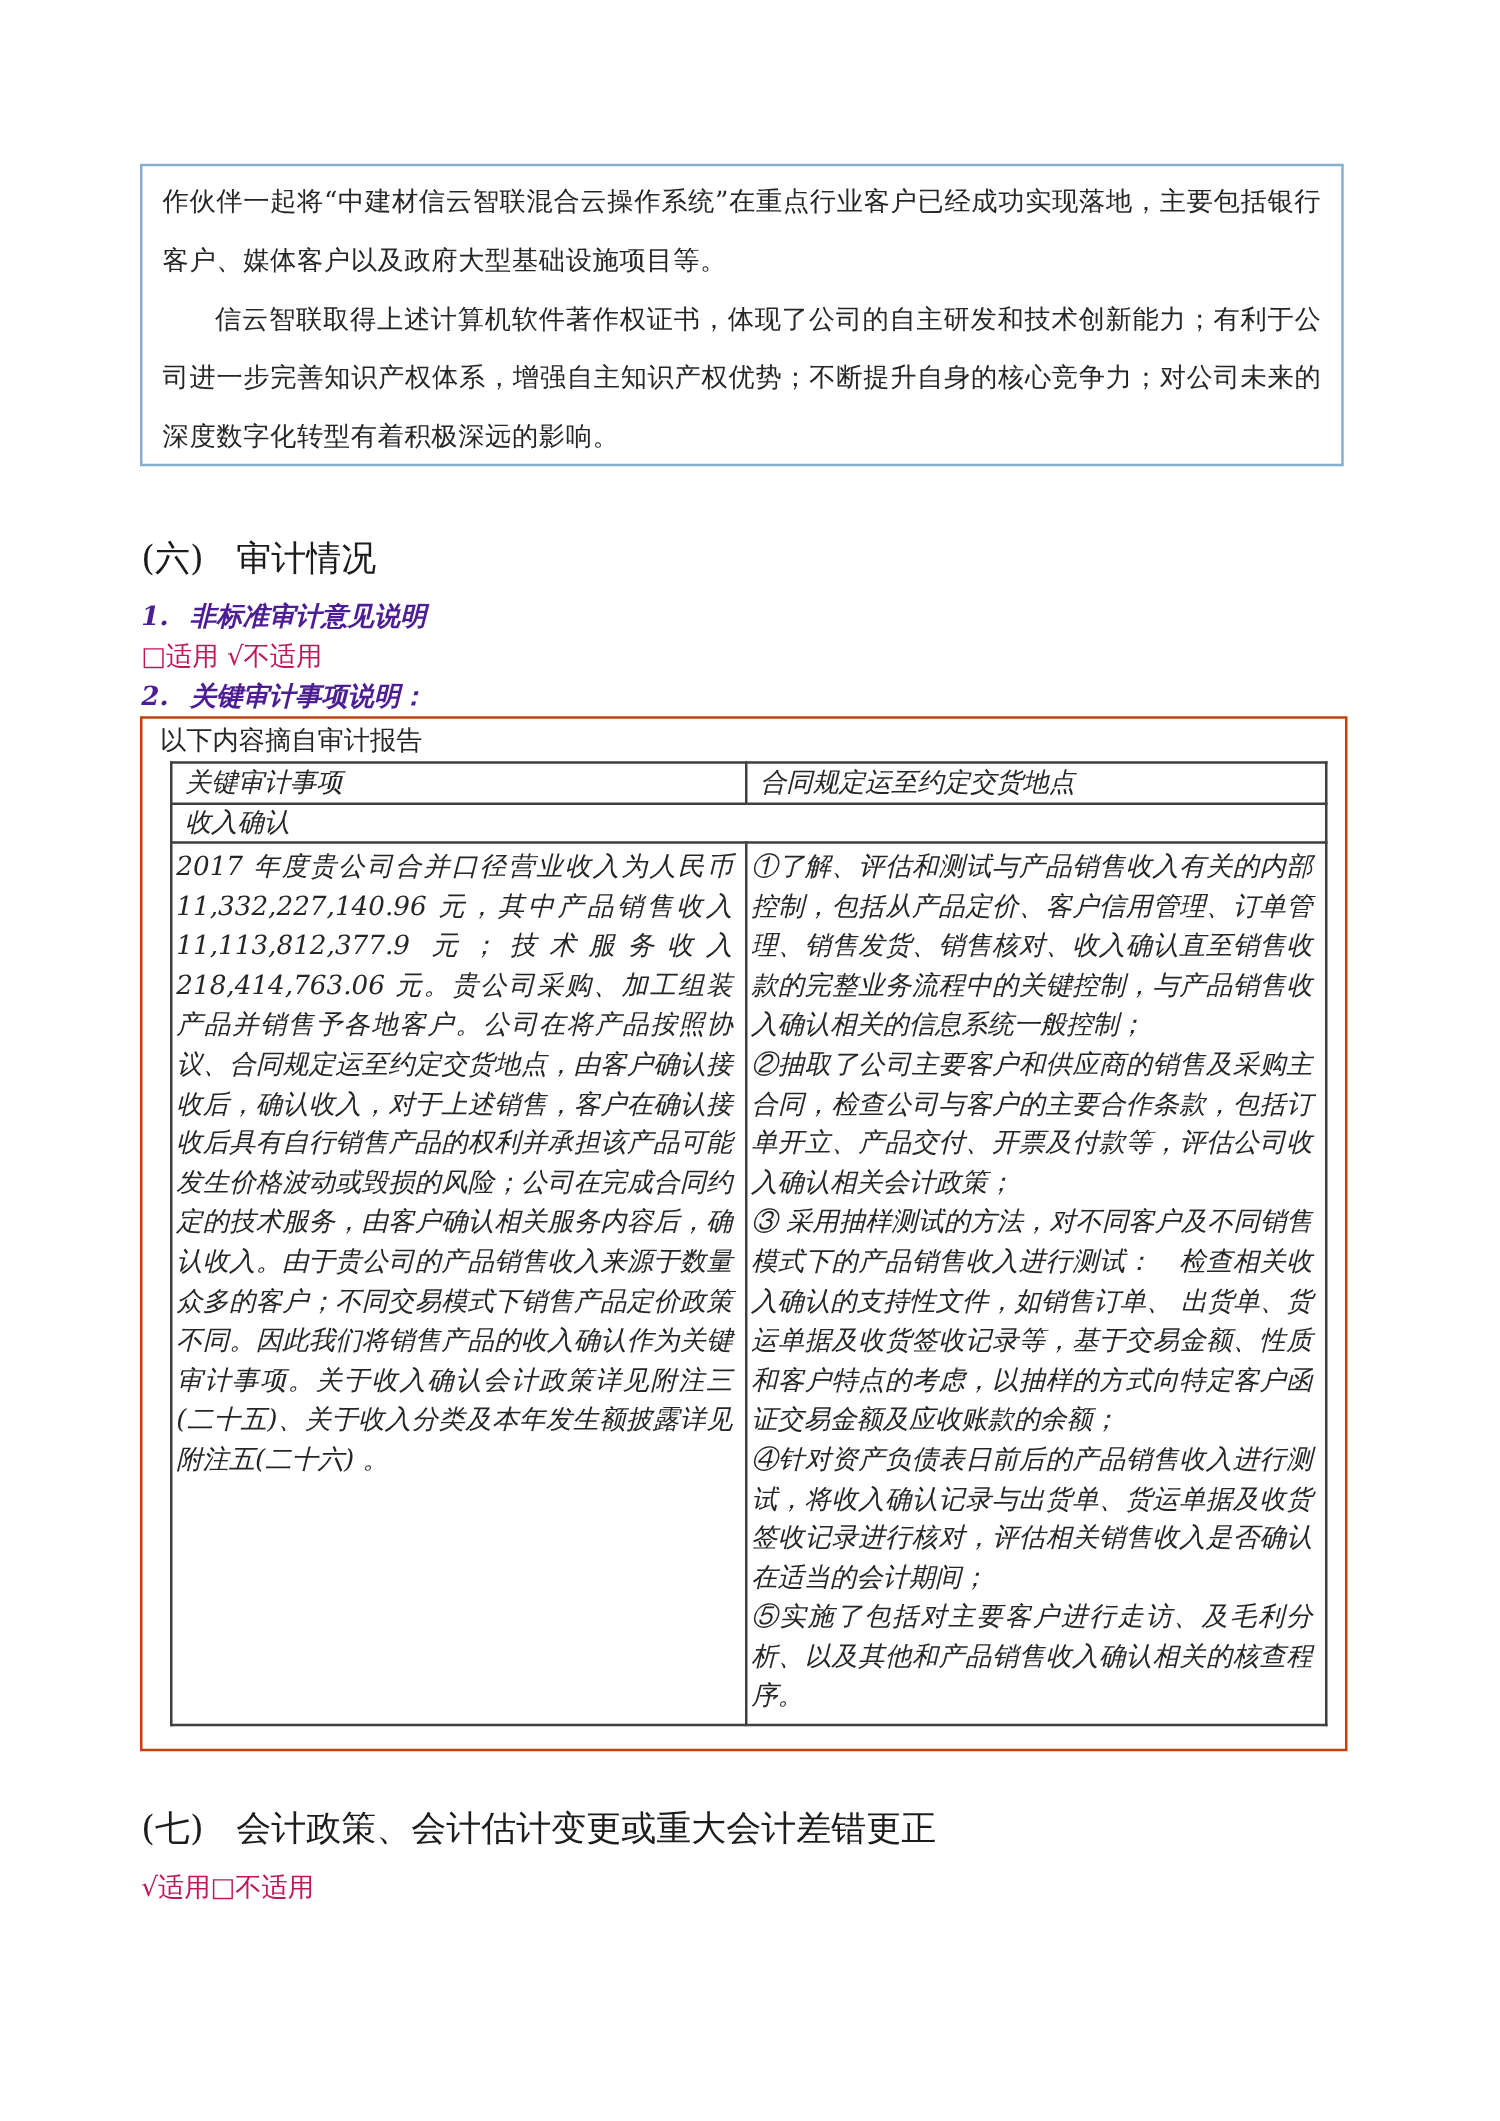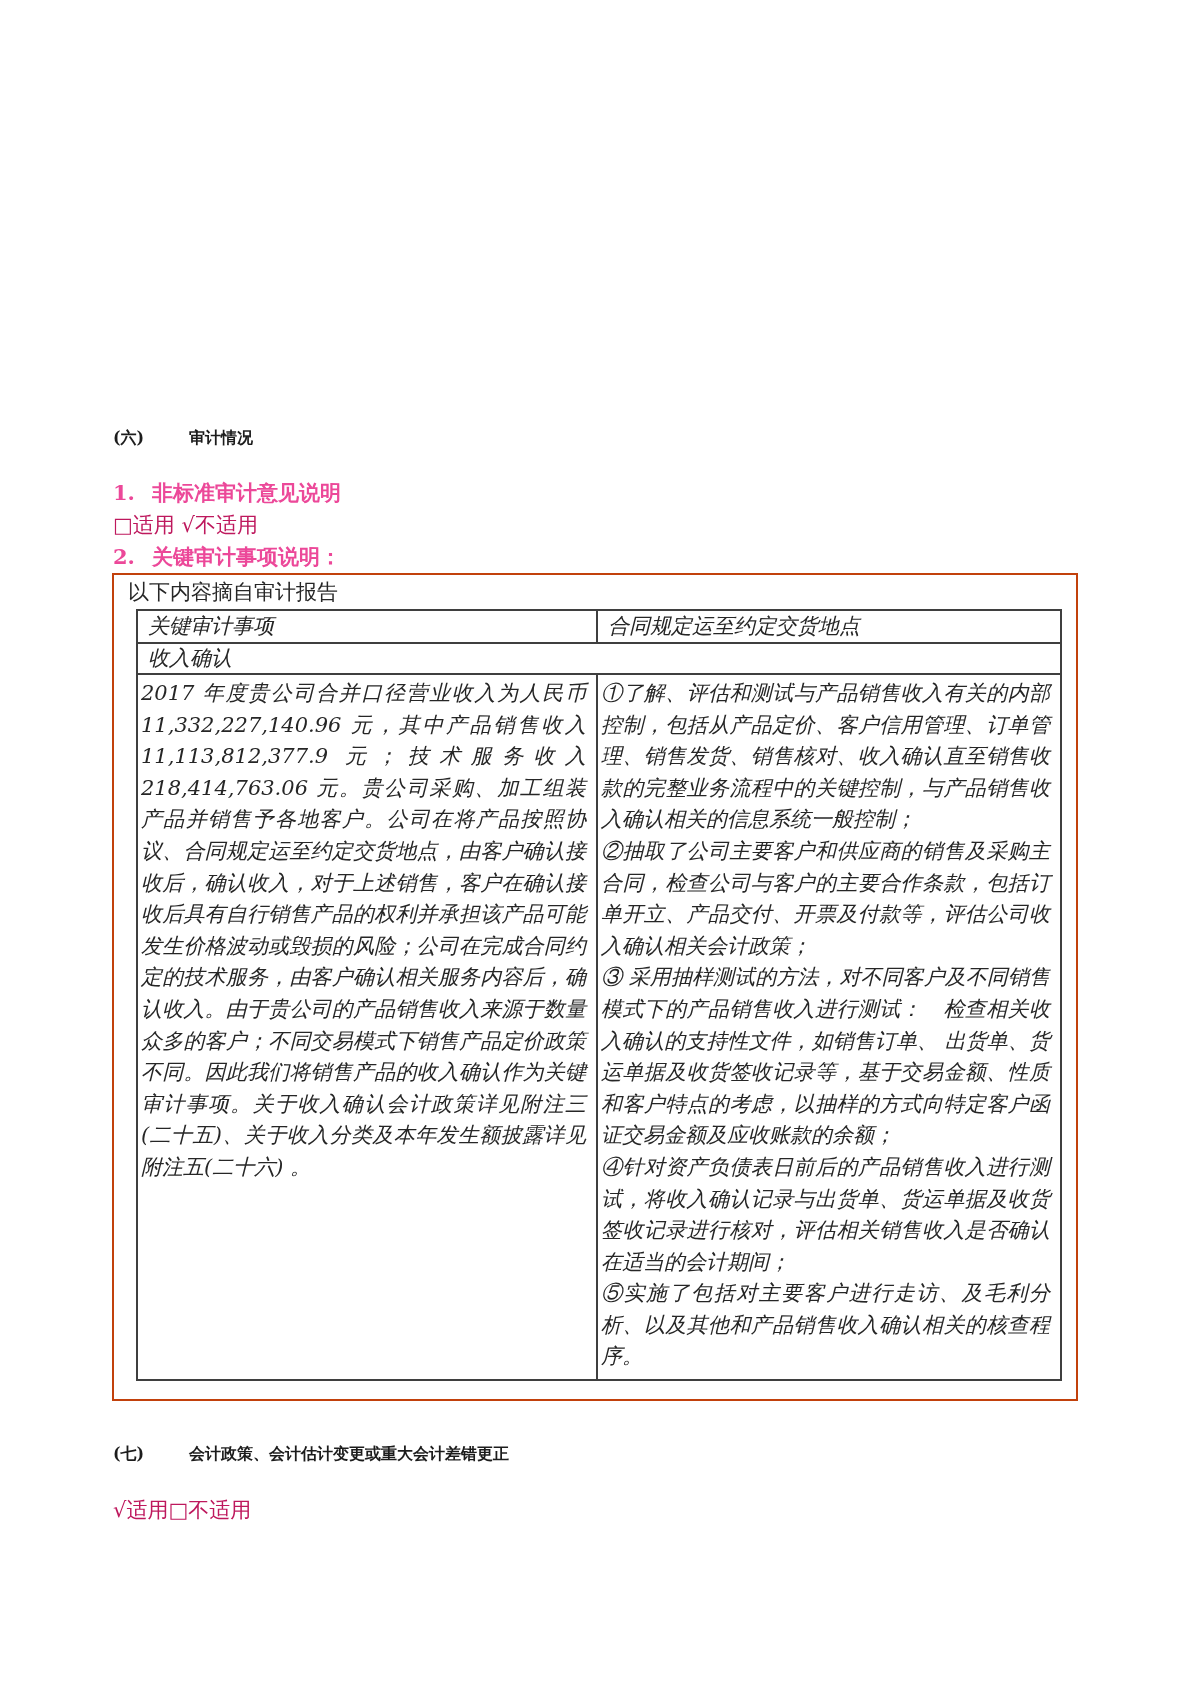--- a/index.html
+++ b/index.html
@@ -29,30 +29,31 @@
     font-size:21px;
     line-height:47px;
     text-align:justify;
     letter-spacing:0.5px;
   }
   .intro-box p.indent { text-indent:2em; }
 
   
   .heading {
     position:absolute; left:113px;
-    font-size:16px; font-weight:bold;
+    font-size:28px; font-weight:normal;
     color:#1c1c1c;
     white-space:nowrap;
   }
   .heading .num { display:inline-block; width:76px; }
   .subitem {
     position:absolute; left:113px;
     font-size:21px; font-weight:bold;
-    color:#ec4899;
+    color:#4c1d95;
     white-space:nowrap;
+    font-style:italic;
   }
   .subitem .num { display:inline-block; width:39px; font-weight:bold; }
   .chkline {
     position:absolute; left:113px;
     font-size:21px; font-weight:normal;
     color:#be185d;
     white-space:nowrap;
   }
 
   
@@ -93,20 +94,24 @@
   }
 
   .bottom-heading { top:1444px; }
   .bottom-chk { top:1496px; }
 </style>
 </head>
 <body>
 
 <div class="page">
 
+  <div class="intro-box">
+    <p>作伙伴一起将“中建材信云智联混合云操作系统”在重点行业客户已经成功实现落地，主要包括银行客户、媒体客户以及政府大型基础设施项目等。</p>
+    <p class="indent">信云智联取得上述计算机软件著作权证书，体现了公司的自主研发和技术创新能力；有利于公司进一步完善知识产权体系，增强自主知识产权优势；不断提升自身的核心竞争力；对公司未来的深度数字化转型有着积极深远的影响。</p>
+  </div>
 
   <div class="heading" style="top:428px;">
     <span class="num">(六)</span><span>审计情况</span>
   </div>
 
   <div class="subitem" style="top:479px;">
     <span class="num">1.</span><span>非标准审计意见说明</span>
   </div>
 
   <div class="chkline" style="top:511px;">□适用 √不适用</div>

